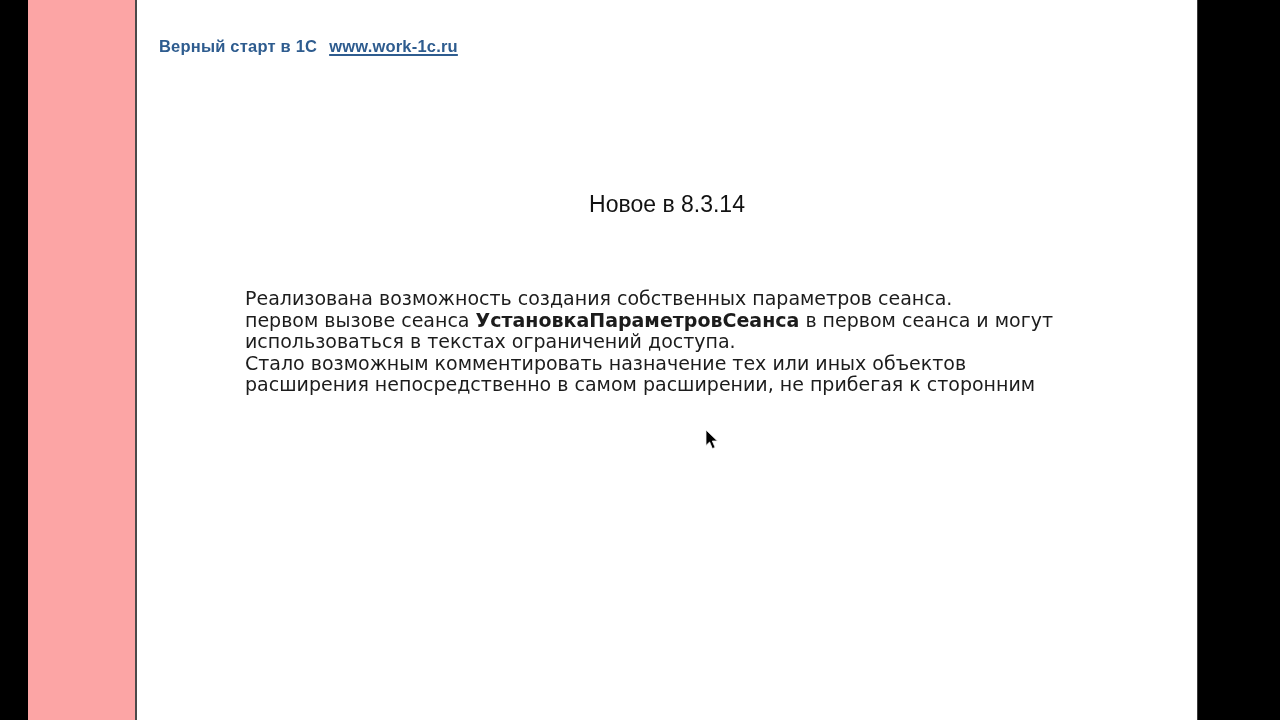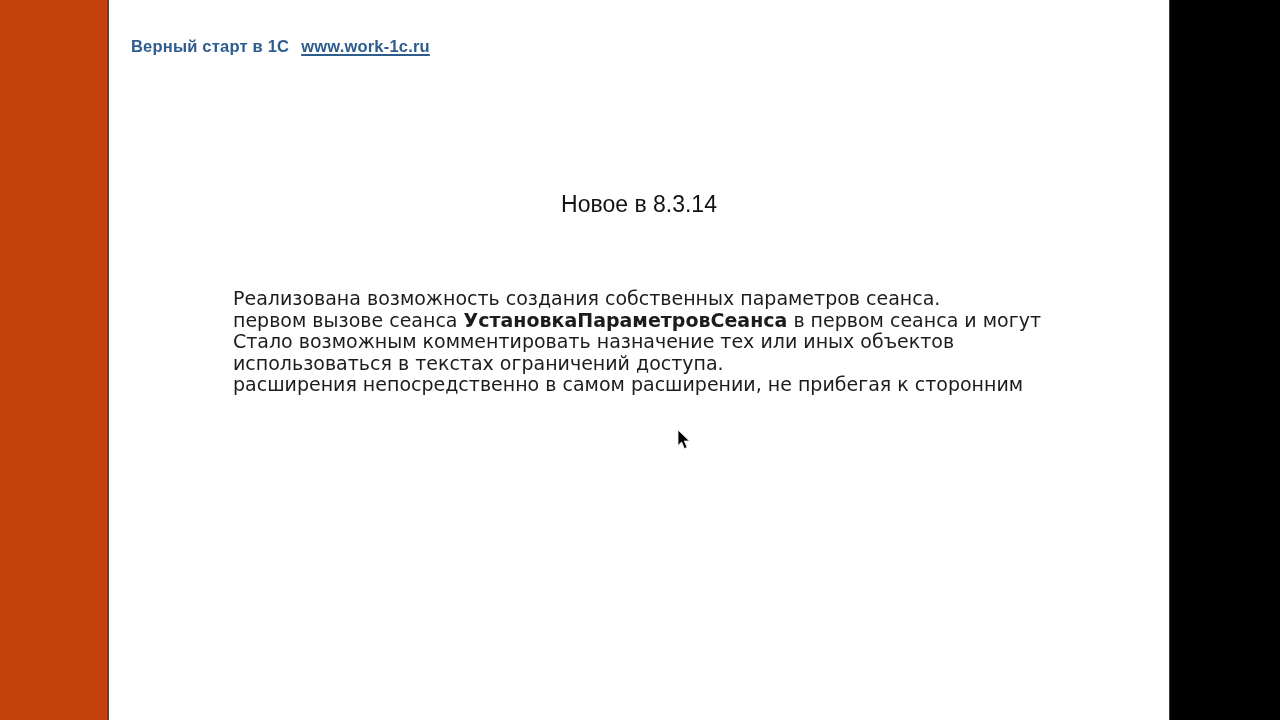--- a/index.html
+++ b/index.html
@@ -8,21 +8,22 @@
     background: #000000;
     width: 1280px;
     height: 720px;
     overflow: hidden;
     font-family: "DejaVu Sans", sans-serif;
   }
   .stage {
     position: relative;
     width: 1048px;
     height: 720px;
-    background: #c2410c;
+    background: #fca5a5;
+    margin-left: 28px;
   }
   .slide {
     position: absolute;
     left: 107px;
     top: 0;
     width: 1063px;
     height: 720px;
     background: #ffffff;
     border-left: 2px solid #4a4a4a;
     border-right: 1px solid #3a3a3a;
@@ -55,21 +56,21 @@
     margin: 0;
     text-align: center;
     font-family: "Liberation Sans", sans-serif;
     font-weight: normal;
     font-size: 23px;
     line-height: 40px;
     color: #121212;
   }
   .slide-body {
     position: absolute;
-    left: 124px;
+    left: 108px;
     top: 288px;
     font-size: 19px;
     line-height: 21.5px;
     color: #1c1c1c;
     white-space: nowrap;
   }
   .slide-body b {
     font-weight: bold;
     text-align: right;
   }
@@ -90,22 +91,22 @@
 
     <div class="brand-header">
       <span>Верный старт в 1С</span><a class="site-link">www.work-1c.ru</a>
     </div>
 
     <h1 class="slide-title">Новое в 8.3.14</h1>
 
     <div class="slide-body">
         <div><span>Реализована возможность создания собственных параметров сеанса.</span></div>
         <div><span>первом вызове сеанса </span><b>УстановкаПараметровСеанса</b><span> в первом сеанса и могут</span></div>
+        <div><span>использоваться в текстах ограничений доступа.</span></div>
         <div><span>Стало возможным комментировать назначение тех или иных объектов</span></div>
-        <div><span>использоваться в текстах ограничений доступа.</span></div>
         <div><span>расширения непосредственно в самом расширении, не прибегая к сторонним</span></div>
       </div>
 
   </div>
 
   <svg class="cursor" viewBox="0 0 14 21">
     <path d="M1,1 L1,16.5 L4.6,13 L7.4,19.6 L10.1,18.4 L7.3,12 L12.4,12 Z" fill="#000000" stroke="#f5f5f5" stroke-width="0.8"></path>
   </svg>
 </div>
 

